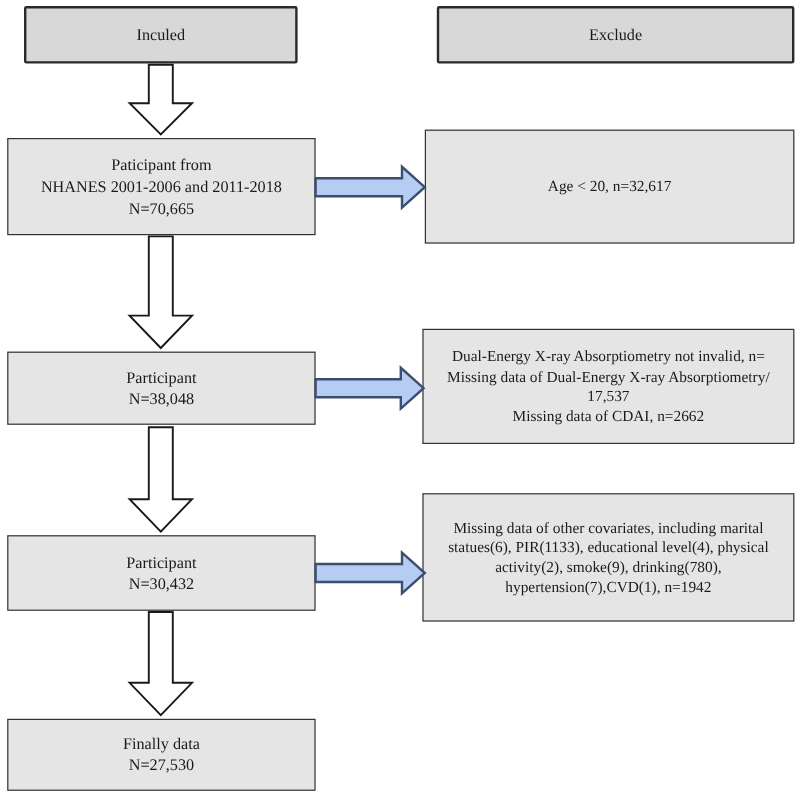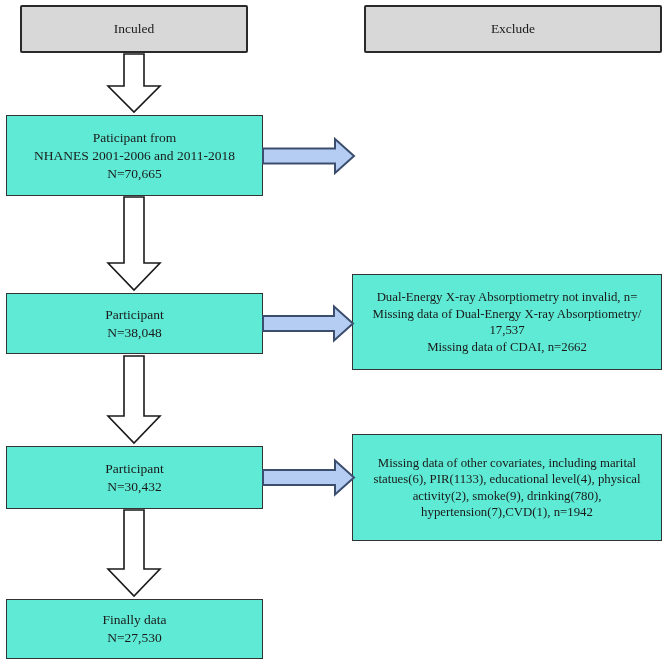--- a/index.html
+++ b/index.html
@@ -18,21 +18,21 @@
     border: 2px solid var(--pill_border, #2a2a2a);
     border-radius: 2px;
     display: flex;
     align-items: center;
     justify-content: center;
     font-size: 13.5px;
     box-sizing: border-box;
   }
   .fbox {
     position: absolute;
-    background: #5eead4;
+    background: #e5e5e5;
     border: 1.5px solid var(--box_border, #333333);
     display: flex;
     flex-direction: column;
     align-items: center;
     justify-content: center;
     box-sizing: border-box;
     text-align: center;
   }
   .fbox .line { white-space: nowrap; }
   .left-box .line { font-size: 13.5px; line-height: 18px; }
@@ -82,29 +82,32 @@
   <div class="fbox left-box" style="left:6px; top:446px; width:257px; height:63px;">
     <div class="line">Participant</div>
     <div class="line">N=30,432</div>
   </div>
 
   <div class="fbox left-box" style="left:6px; top:599px; width:257px; height:60px;">
     <div class="line">Finally data</div>
     <div class="line">N=27,530</div>
   </div>
 
+  <div class="fbox right-box" style="left:354px; top:108px; width:308px; height:95px;">
+    <div class="line">Age &lt; 20, n=32,617</div>
+  </div>
 
   <div class="fbox right-box" style="left:352px; top:274px; width:310px; height:96px;">
     <div class="line">Dual-Energy X-ray Absorptiometry not invalid, n=</div>
     <div class="line">Missing data of Dual-Energy X-ray Absorptiometry/</div>
     <div class="line">17,537</div>
     <div class="line">Missing data of CDAI, n=2662</div>
   </div>
 
-  <div class="fbox right-box" style="left:352px; top:434px; width:310px; height:107px;">
+  <div class="fbox right-box" style="left:352px; top:411px; width:310px; height:107px;">
     <div class="line">Missing data of other covariates, including marital</div>
     <div class="line">statues(6), PIR(1133), educational level(4), physical</div>
     <div class="line">activity(2), smoke(9), drinking(780),</div>
     <div class="line">hypertension(7),CVD(1), n=1942</div>
   </div>
 
   <svg id="arrow-overlay" viewBox="0 0 669 665" xmlns="http://www.w3.org/2000/svg">
 
     <polygon class="down-arrow" points="124,54 144,54 144,86 160,86 134,112 108,86 124,86"></polygon>
     <polygon class="down-arrow" points="124,197 144,197 144,263 160,263 134,290 108,263 124,263"></polygon>

